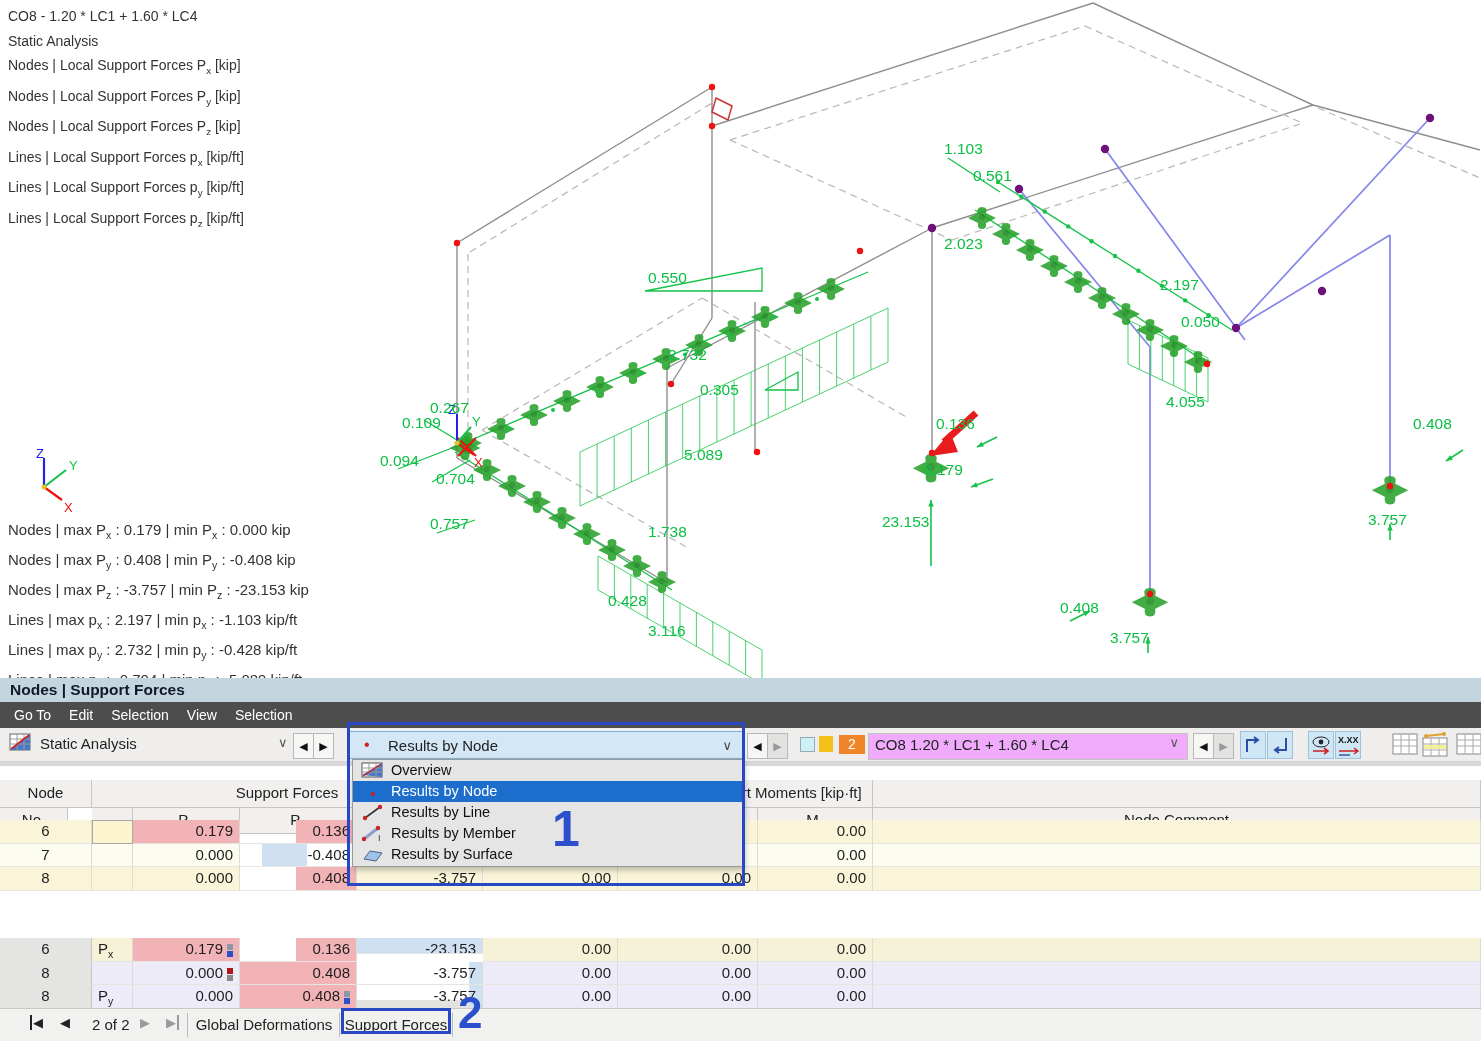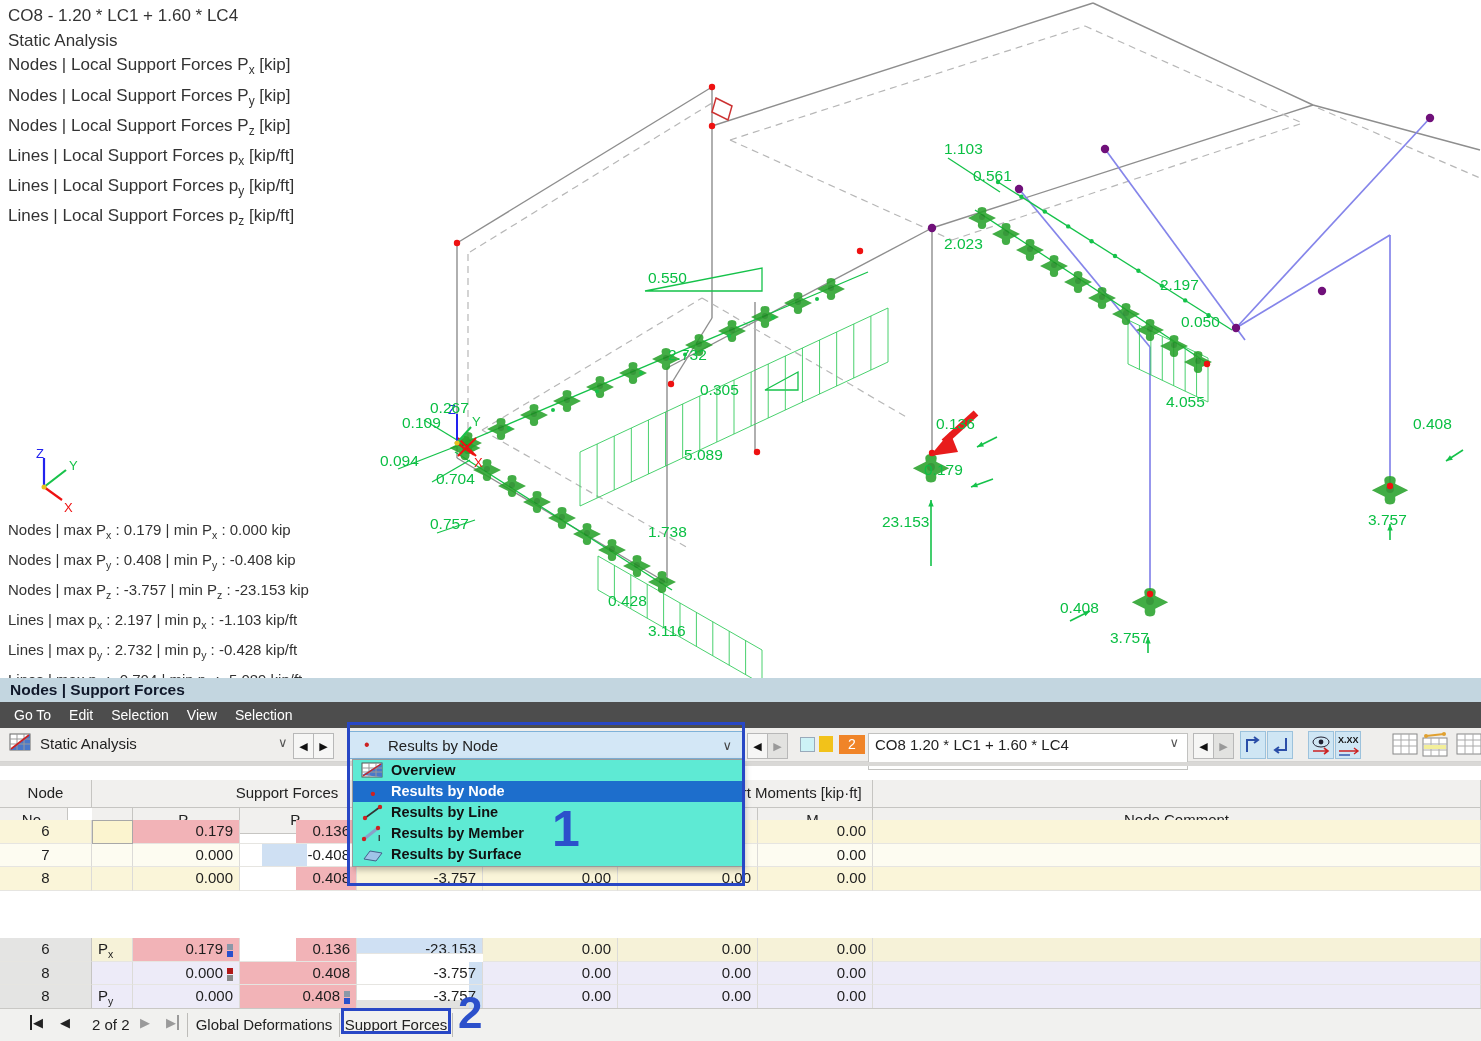--- a/index.html
+++ b/index.html
@@ -1,21 +1,21 @@
 <!DOCTYPE html>
 <html><head>
 <meta charset="utf-8">
 <style>
   html,body{margin:0;padding:0;}
   body{width:1481px;height:1041px;position:relative;background:#fff;
        font-family:"Liberation Sans","DejaVu Sans",sans-serif;overflow:hidden;color:#222;}
   sub{font-size:.7em;}
   
   #viewport{position:absolute;left:0;top:0;width:1481px;height:678px;background:#fff;}
-  #legend-top{position:absolute;left:8px;top:4px;font-size:17px;color:#333;line-height:24.7px;white-space:pre;}
+  #legend-top{position:absolute;left:8px;top:4px;font-size:14px;color:#333;line-height:24.7px;white-space:pre;}
   #legend-bottom{position:absolute;left:8px;top:518px;font-size:15px;color:#333;line-height:24.9px;white-space:pre;}
   svg text.vlab{font-size:15.5px;fill:#0abf43;}
   
   #panel{position:absolute;left:0;top:678px;width:1481px;height:363px;background:#fff;}
   #titlebar{position:absolute;left:0;top:0;width:1481px;height:24px;background:#c3d6e0;
             font-size:15.5px;font-weight:bold;color:#10182a;line-height:24px;padding-left:10px;box-sizing:border-box;}
   #menubar{position:absolute;left:0;top:24px;width:1481px;height:26px;background:#4d4d4d;color:#fff;
            font-size:14px;line-height:26px;}
   #menubar span{margin-left:10px;padding:0 4px;cursor:default;}
   #toolbar{position:absolute;left:0;top:50px;width:1481px;height:34px;background:#efeeec;border-bottom:1px solid #d5d4d2;box-sizing:border-box;}
@@ -44,22 +44,22 @@
           line-height:22px;padding-left:6px;box-sizing:border-box;color:#222;border-bottom:1px solid #cfcecb;}
   
   #bottombar{position:absolute;left:0;top:330px;width:1481px;height:33px;background:#f1f1ef;border-top:1px solid #c9c8c5;box-sizing:border-box;}
   #bottombar .nav{position:absolute;top:6px;font-size:13px;color:#222;}
   #bottombar .nav.dis{color:#9a9a9a;}
   #bottombar .tab{position:absolute;top:0;height:40px;line-height:32px;font-size:15px;color:#222;text-align:center;}
   .vsep{position:absolute;top:4px;width:1px;height:24px;background:#bdbcb9;}
   
   #combo-results{position:absolute;left:349px;top:731px;width:394px;height:28px;background:#d3e7f6;
                  border:1px solid #7fb2d8;box-sizing:border-box;font-size:15px;line-height:26px;}
-  #dd-list{position:absolute;left:352px;top:759px;width:391px;height:108px;background:#5eead4;
-           border:1px solid #9a9a9a;box-sizing:border-box;box-shadow:2px 3px 6px rgba(0,0,0,.25);font-weight:bold;}
+  #dd-list{position:absolute;left:352px;top:759px;width:391px;height:108px;background:#e5e5e5;
+           border:1px solid #9a9a9a;box-sizing:border-box;box-shadow:2px 3px 6px rgba(0,0,0,.25);}
   .dd-item{position:relative;height:21px;font-size:14.5px;line-height:21px;color:#111;padding-left:38px;}
   .dd-item.sel{background:#1d6ecc;color:#fff;}
   .dd-ic{position:absolute;left:8px;top:2px;width:24px;height:17px;}
   .anno{position:absolute;border:3px solid #2847c5;box-sizing:border-box;pointer-events:none;}
   .bignum{position:absolute;color:#2c50cb;font-weight:bold;font-size:50px;font-family:"Liberation Sans",sans-serif;}
 </style>
 </head>
 <body>
 
 <div id="viewport">
@@ -429,21 +429,21 @@
     </svg>
     <span class="tbtxt" style="left:40px">Static Analysis</span>
     <span class="chev" style="left:278px">∨</span>
     <span class="navbtn" style="left:293px">◀</span>
     <span class="navbtn" style="left:313px">▶</span>
     <span class="navbtn" style="left:747px">◀</span>
     <span class="navbtn dis" style="left:767px">▶</span>
     <span style="position:absolute;left:800px;top:9px;width:13px;height:13px;background:#cdf2f6;border:1px solid #9ab;"></span>
     <span style="position:absolute;left:819px;top:8px;width:14px;height:16px;background:#f2c21a;"></span>
     <span style="position:absolute;left:839px;top:7px;width:26px;height:19px;background:#f08428;color:#fff;font-size:14px;text-align:center;line-height:19px;">2</span>
-    <span style="position:absolute;left:868px;top:5px;width:320px;height:37px;background:#ffffff;border:1px solid #c2c2c0;box-sizing:border-box;">
+    <span style="position:absolute;left:868px;top:5px;width:320px;height:27px;background:#f0abfc;border:1px solid #c2c2c0;box-sizing:border-box;">
       <span style="position:absolute;left:6px;top:2px;font-size:15px;color:#222;white-space:nowrap;">CO8  1.20 * LC1 + 1.60 * LC4</span>
       <span style="position:absolute;right:8px;top:1px;font-size:13px;color:#555;">∨</span>
     </span>
     <span class="navbtn" style="left:1193px">◀</span>
     <span class="navbtn dis" style="left:1213px">▶</span>
     <span class="icbtn" style="left:1240px">
       <svg width="24" height="26">
           <path d="M6,20 L6,8 L16,8 M13,5 L17,8 L13,11" stroke="#2a4ea8" stroke-width="2" fill="none"></path>
         </svg>
     </span>

